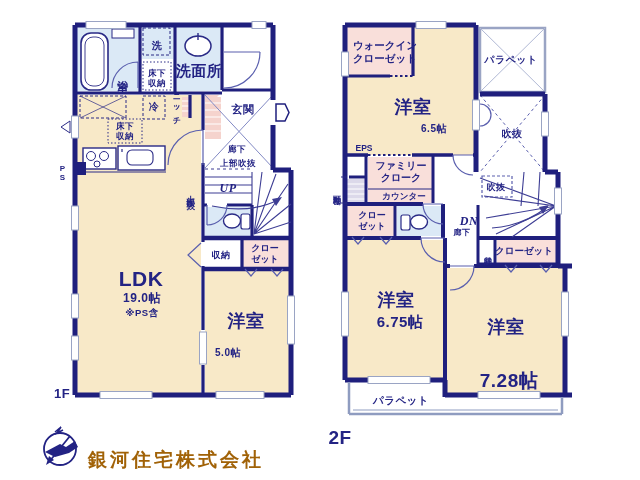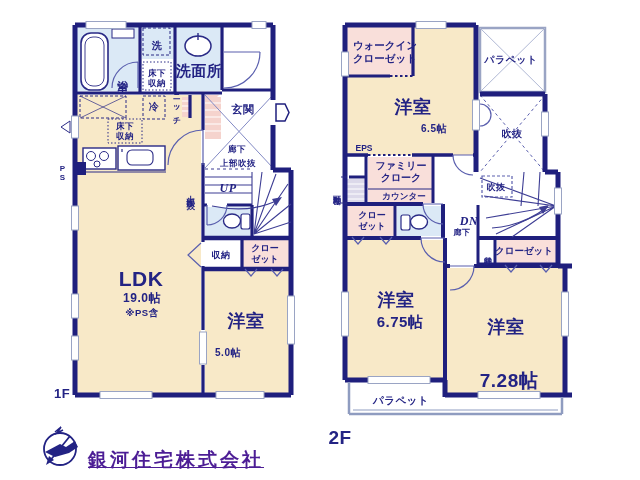--- a/index.html
+++ b/index.html
@@ -4,21 +4,21 @@
 <style>
   html,body{margin:0;padding:0;background:#ffffff;}
   #canvas{position:relative;width:640px;height:480px;background:#ffffff;overflow:hidden;
           font-family:"Liberation Sans","DejaVu Sans",sans-serif;}
   svg{position:absolute;left:0;top:0;}
   .lbl{position:absolute;transform:translate(-50%,-50%);color:#232384;font-weight:bold;
        white-space:nowrap;text-align:center;line-height:1.22;letter-spacing:0.5px;}
   .wrap{white-space:normal;word-break:break-all;}
   .vert{writing-mode:vertical-rl;text-orientation:upright;letter-spacing:2px;}
   .stair{font-family:"Liberation Serif","DejaVu Serif",serif;font-style:italic;font-weight:bold;text-align:right;}
-  .logo{position:absolute;color:#4c1d95;font-weight:bold;letter-spacing:3px;transform:none;text-decoration:underline;}
+  .logo{position:absolute;color:#a16207;font-weight:bold;letter-spacing:3px;transform:none;}
 </style>
 </head>
 <body>
 
 <div id="canvas">
 
 <svg width="640" height="480" viewBox="0 0 640 480">
 
   <g>
     <rect x="77" y="27" width="61" height="64" fill="#dbe9f6"></rect>

